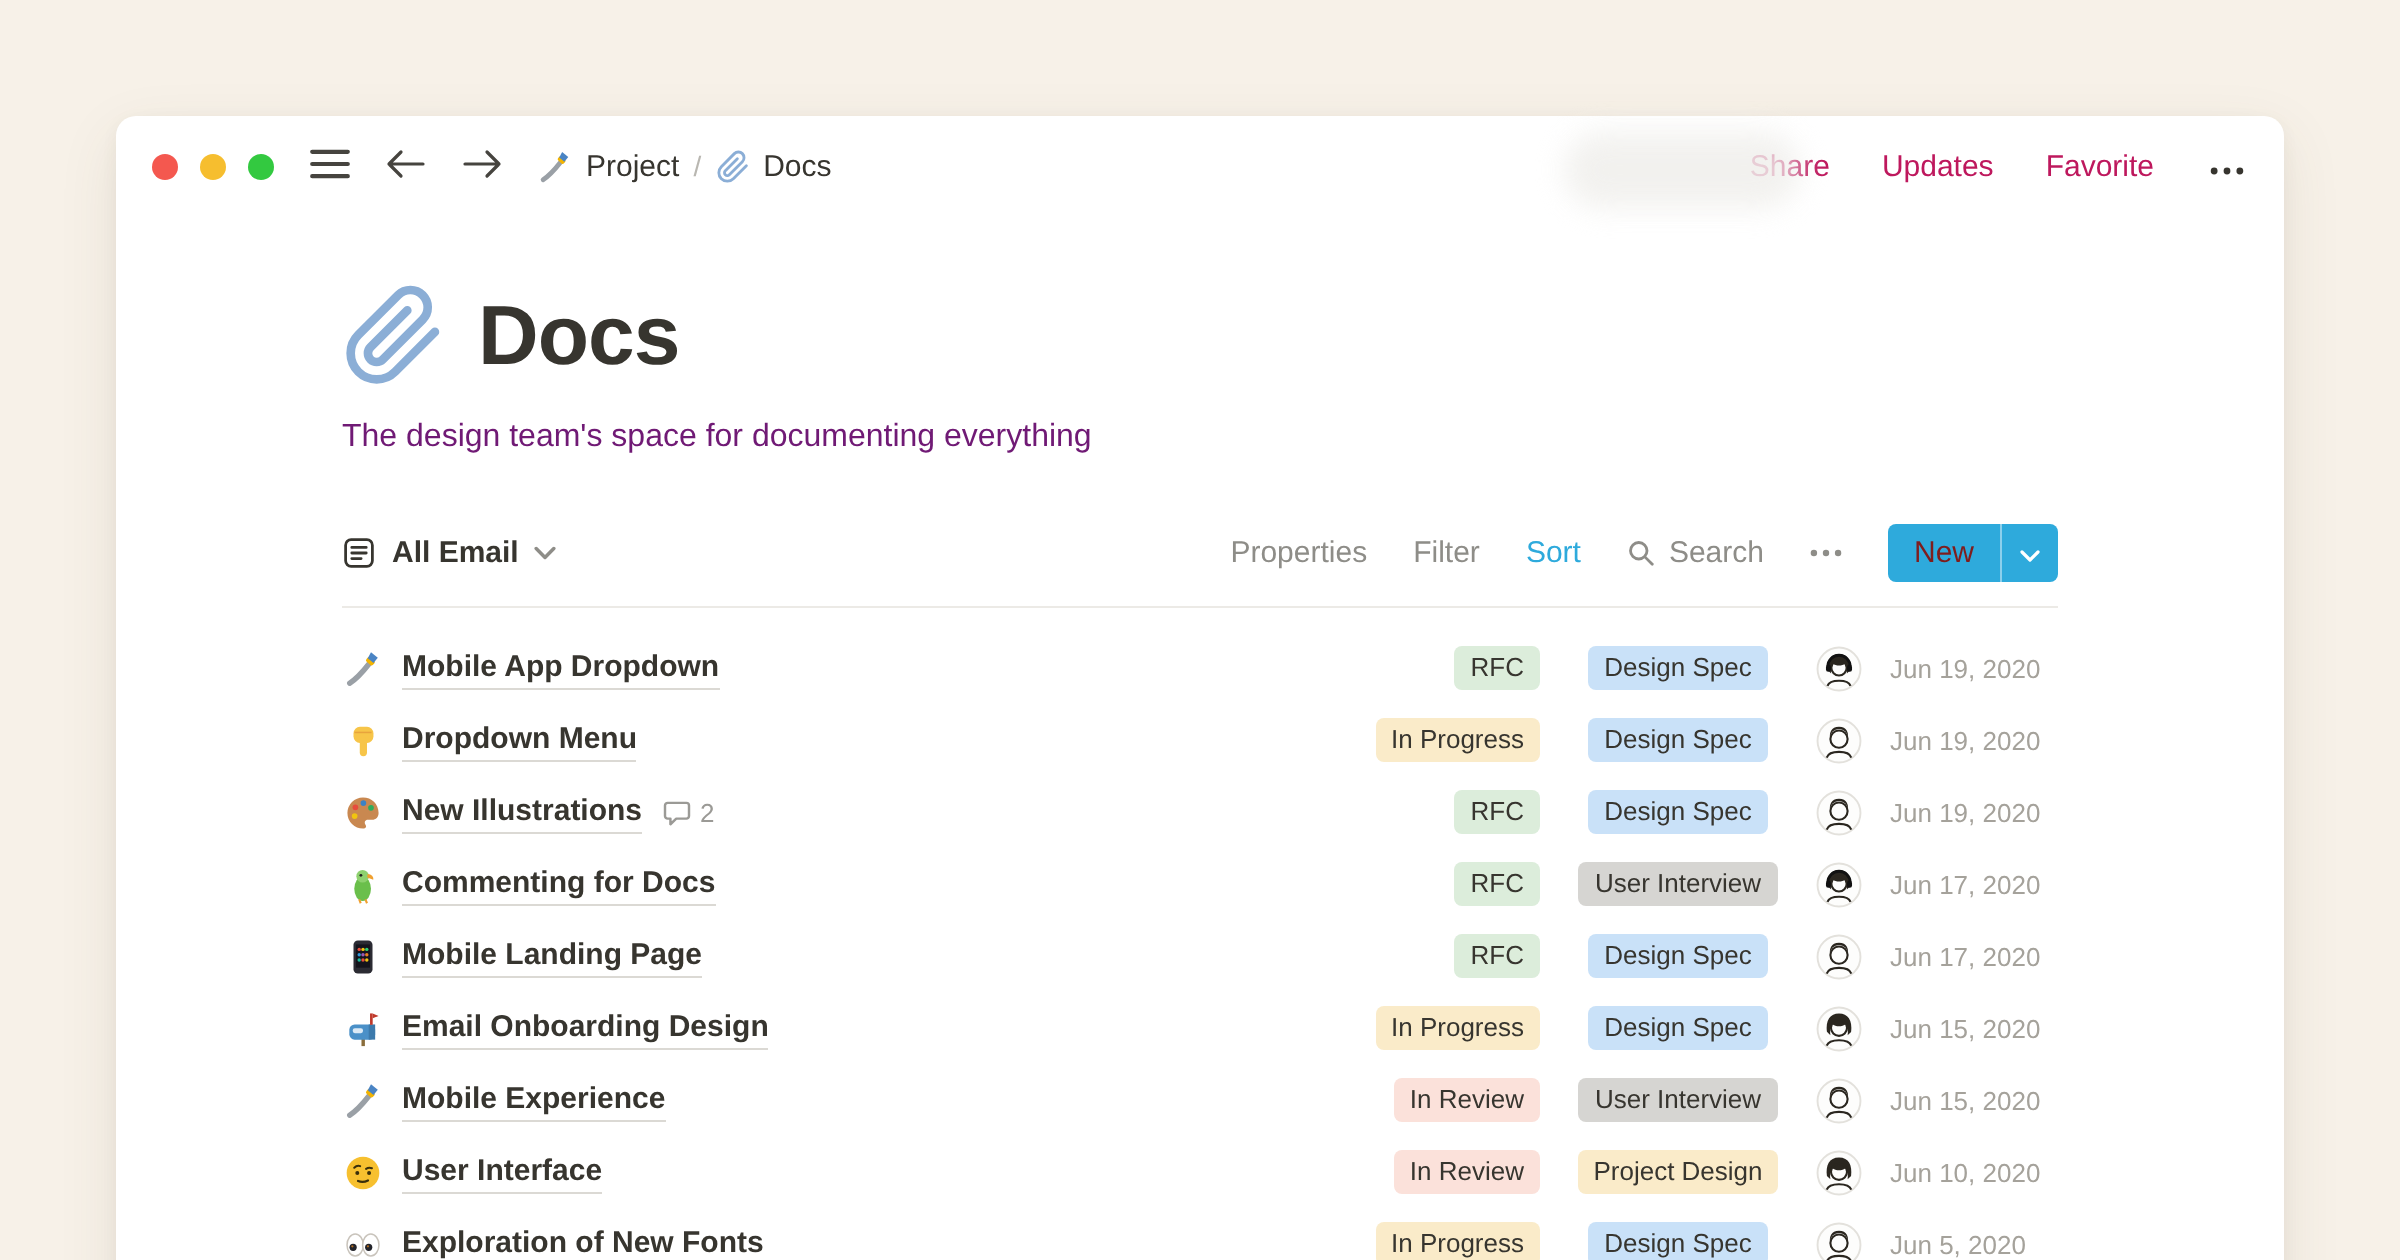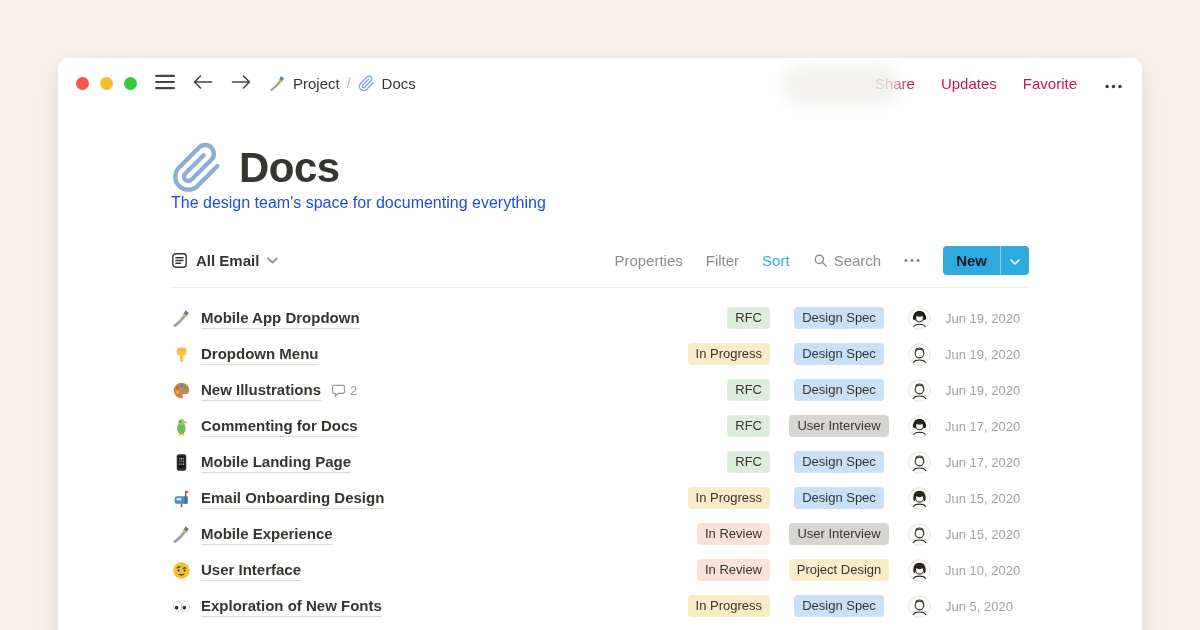--- a/index.html
+++ b/index.html
@@ -29,34 +29,34 @@
   .crumb-sep { color: #B9B7B1; font-size: 14px; }
   .ghost { position: absolute; left: 724px; top: 8px; width: 118px; height: 38px; background: #F0EFEC; border-radius: 20px; filter: blur(7px); opacity: .85; }
   .tb-menu { margin-left: auto; display: flex; align-items: center; gap: 26px; }
   .tb-menu button { background: none; border: none; font-family: inherit; font-size: 15px; color: #be185d; cursor: pointer; }
   .tb-menu .dots { color: #37352F; display: flex; } .tb-menu .dots svg { width: 17px; height: 5px; }
   
   .content { width: 858px; margin: 0 auto; padding-top: 34px; }
   .page-head { display: flex; align-items: center; gap: 16px; }
   .page-emoji svg { width: 52px; height: 52px; display: block; }
   h1.page-title { font-size: 42px; font-weight: 700; letter-spacing: -0.5px; color: #37352F; }
-  .page-desc { font-size: 16px; color: #1d4ed8; }
+  .page-desc { margin-top: 16px; font-size: 16px; color: #701a75; }
   
   .toolbar { margin-top: 32px; display: flex; align-items: center; height: 32px; }
   .view-btn { display: flex; align-items: center; gap: 8px; background: none; border: none; cursor: pointer; font-family: inherit; }
   .view-btn .ico svg { width: 17px; height: 17px; display: block; color: #37352F; }
   .view-btn .lbl { font-size: 15px; font-weight: 700; color: #37352F; }
   .view-btn .chev svg { width: 11px; height: 7px; color: #8E8D88; display: block; }
   .tools { margin-left: auto; display: flex; align-items: center; gap: 23px; }
   .tool-btn { background: none; border: none; font-family: inherit; font-size: 15px; color: #8E8D88; cursor: pointer; display: flex; align-items: center; gap: 6px; }
   .tool-btn.active { color: var(--accent); }
   .tool-btn .ico svg { width: 15px; height: 15px; display: block; }
   .tool-btn.dots svg { width: 16px; height: 5px; color: #8E8D88; }
   .new-btn { display: flex; align-items: stretch; border-radius: 4px; overflow: hidden; background: var(--accent); cursor: pointer; }
-  .new-main { border: none; background: transparent; color: #0f172a; font-family: inherit; font-size: 15px; font-weight: 700; padding: 6px 13px; cursor: pointer; }
+  .new-main { border: none; background: transparent; color: #7f1d1d; font-family: inherit; font-size: 15px; font-weight: 400; padding: 6px 13px; cursor: pointer; }
   .new-chev { border: none; background: transparent; border-left: 1px solid rgba(255,255,255,.45); padding: 0 9px; display: flex; align-items: center; cursor: pointer; }
   .new-chev svg { width: 10px; height: 6px; color: #fff; }
   .divider { height: 1px; background: #ECEAE6; margin-top: 11px; }
   
   .rows { margin-top: 12px; }
   .row { display: flex; align-items: center; height: 36px; cursor: pointer; }
   .row-ico { width: 21px; display: flex; justify-content: center; } .row-ico svg { width: 19px; height: 19px; display: block; }
   .row-title { margin-left: 9px; font-size: 15px; font-weight: 700; color: #37352F; border-bottom: 1px solid #DBD9D4; padding-bottom: 1px; line-height: 19px; white-space: nowrap; }
   .row-comment { display: flex; align-items: center; gap: 4px; margin-left: 10px; color: #9B9A96; font-size: 13px; }
   .row-comment svg { width: 15px; height: 15px; }

